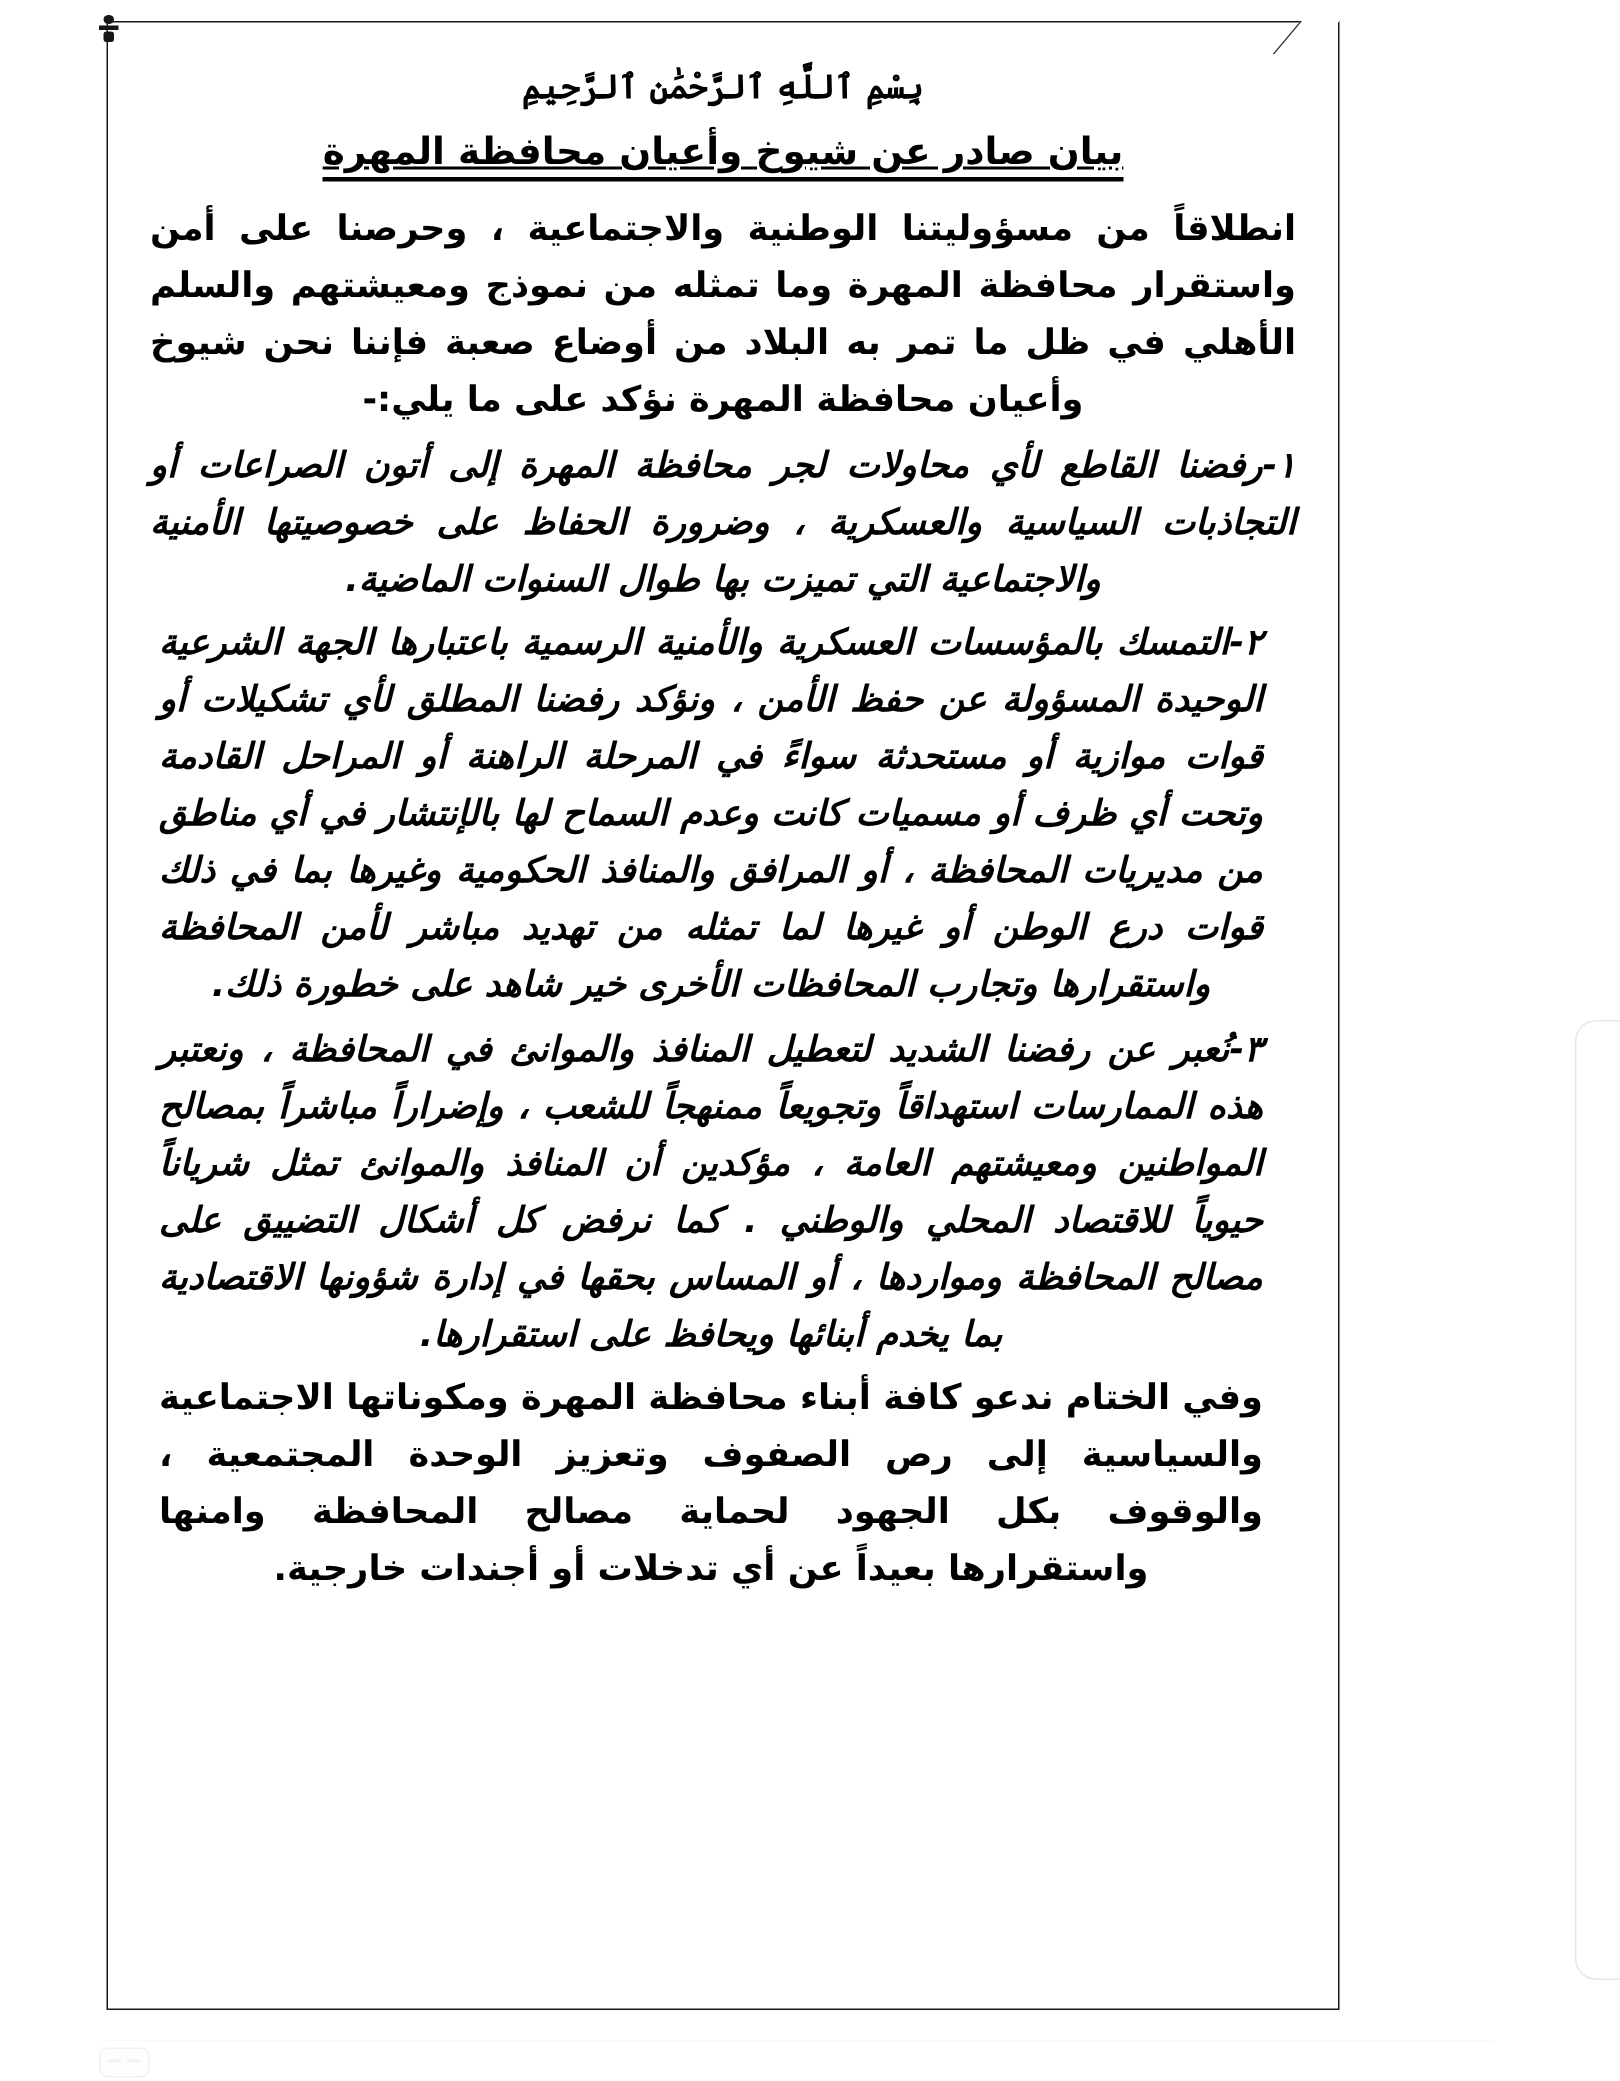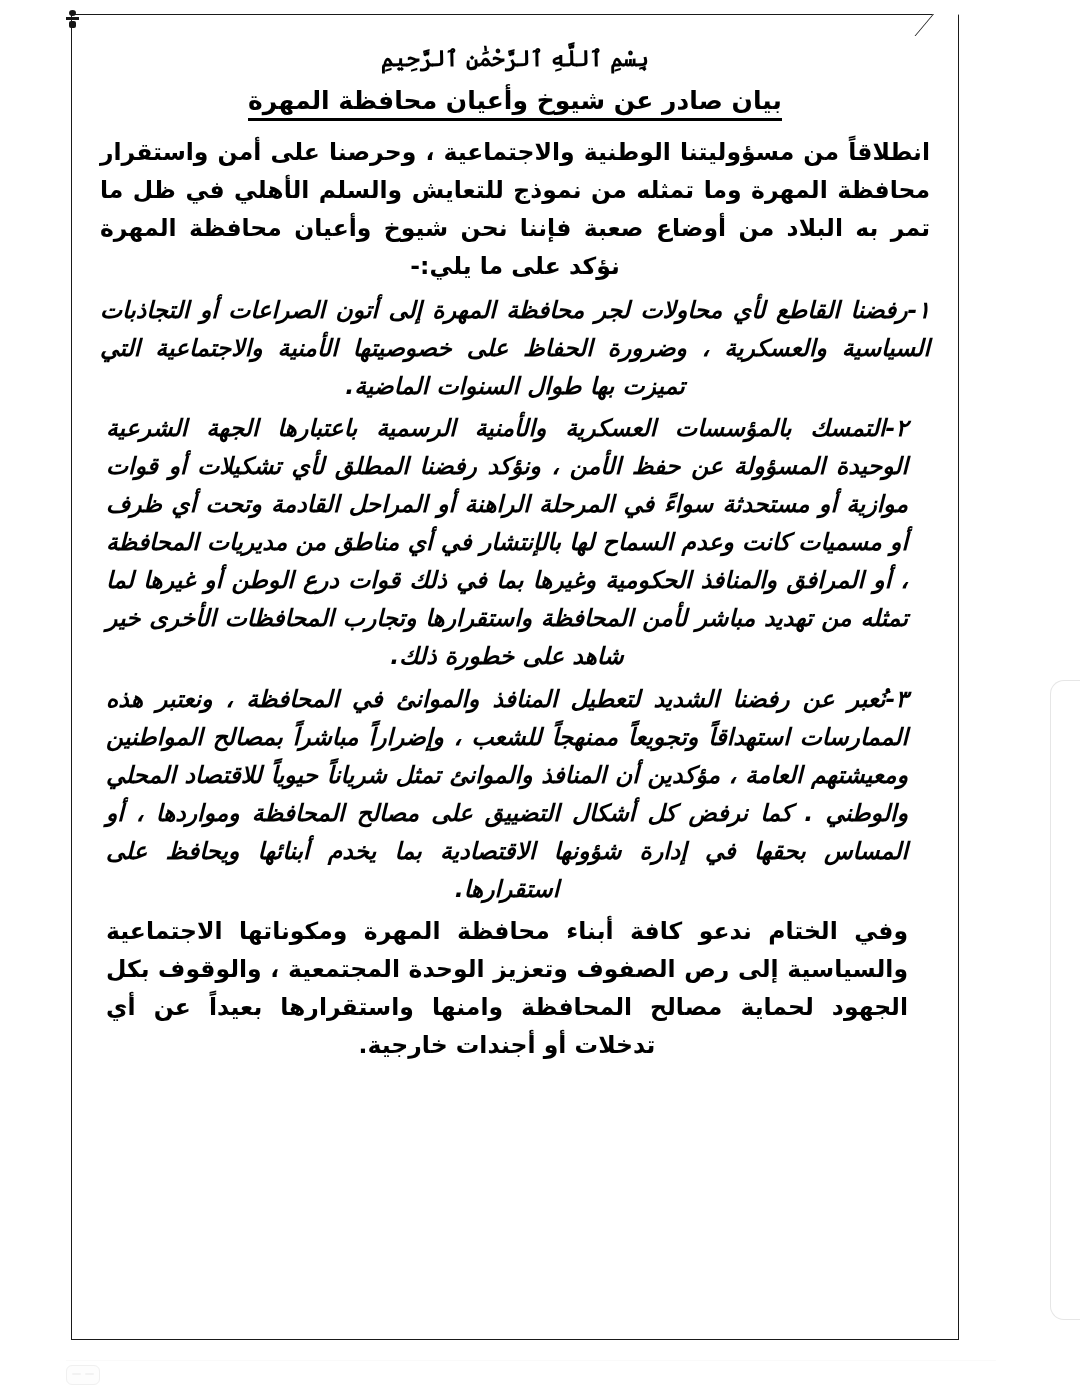--- a/index.html
+++ b/index.html
@@ -64,21 +64,21 @@
     height: 1px;
     background: #fafafa;
     z-index: 0;
   }
 
   
   .page-sheet {
     position: absolute;
     left: 71px;
     top: 14px;
-    width: 888px;
+    width: 822px;
     height: 1326px;
     background: #ffffff;
     border: 1.4px solid #1a1a1a;
     z-index: 2;
   }
 
   
   .fold {
     position: absolute;
     top: -1.4px;
@@ -146,20 +146,21 @@
   .doc-title {
     display: inline-block;
     font-family: "DejaVu Sans", "Liberation Sans", sans-serif;
     font-size: 25px;
     font-weight: 700;
     color: #000;
     border-bottom: 3.5px solid #000;
     padding-bottom: 1px;
     letter-spacing: -0.6px;
     line-height: 1.25;
+    text-decoration: underline;
   }
 
   p.body-text,
   li.point {
     font-family: "DejaVu Sans", "Liberation Sans", sans-serif;
     font-weight: 700;
     font-size: 23.5px;
     line-height: 1.62;
     color: #000;
     text-align: justify;
@@ -222,21 +223,21 @@
   </div>
 
   <div class="content">
 
     <div class="basmala">بِسْمِ ٱللَّهِ ٱلرَّحْمَٰنِ ٱلرَّحِيمِ</div>
 
     <div class="doc-title-wrap">
       <span class="doc-title">بيان صادر عن شيوخ وأعيان محافظة المهرة</span>
     </div>
 
-    <p class="body-text intro">انطلاقاً من مسؤوليتنا الوطنية والاجتماعية ، وحرصنا على أمن واستقرار محافظة المهرة وما تمثله من نموذج للتعايش والسلم الأهلي في ظل ما تمر به البلاد من أوضاع صعبة فإننا نحن شيوخ وأعيان محافظة المهرة نؤكد على ما يلي:-</p>
+    <p class="body-text intro">انطلاقاً من مسؤوليتنا الوطنية والاجتماعية ، وحرصنا على أمن واستقرار محافظة المهرة وما تمثله من نموذج ومعيشتهم والسلم الأهلي في ظل ما تمر به البلاد من أوضاع صعبة فإننا نحن شيوخ وأعيان محافظة المهرة نؤكد على ما يلي:-</p>
 
     <ol class="points">
       <li class="point">
         <span class="marker">١-</span><span>رفضنا القاطع لأي محاولات لجر محافظة المهرة إلى أتون الصراعات أو التجاذبات السياسية والعسكرية ، وضرورة الحفاظ على خصوصيتها الأمنية والاجتماعية التي تميزت بها طوال السنوات الماضية.</span>
       </li>
       <li class="point indented">
         <span class="marker">٢-</span><span>التمسك بالمؤسسات العسكرية والأمنية الرسمية باعتبارها الجهة الشرعية الوحيدة المسؤولة عن حفظ الأمن ، ونؤكد رفضنا المطلق لأي تشكيلات أو قوات موازية أو مستحدثة سواءً في المرحلة الراهنة أو المراحل القادمة وتحت أي ظرف أو مسميات كانت وعدم السماح لها بالإنتشار في أي مناطق من مديريات المحافظة ، أو المرافق والمنافذ الحكومية وغيرها  بما في ذلك قوات درع الوطن أو غيرها لما تمثله من تهديد مباشر لأمن المحافظة واستقرارها وتجارب المحافظات الأخرى خير شاهد على خطورة ذلك.</span>
       </li>
       <li class="point indented">
         <span class="marker">٣-</span><span>نُعبر عن رفضنا الشديد لتعطيل المنافذ والموانئ في المحافظة ، ونعتبر هذه الممارسات استهداقاً  وتجويعاً ممنهجاً  للشعب ، وإضراراً مباشراً بمصالح المواطنين ومعيشتهم العامة ، مؤكدين أن المنافذ والموانئ تمثل شرياناً حيوياً للاقتصاد المحلي والوطني . كما نرفض كل أشكال التضييق على مصالح المحافظة ومواردها ، أو المساس بحقها في إدارة شؤونها الاقتصادية بما يخدم أبنائها ويحافظ على استقرارها.</span>

